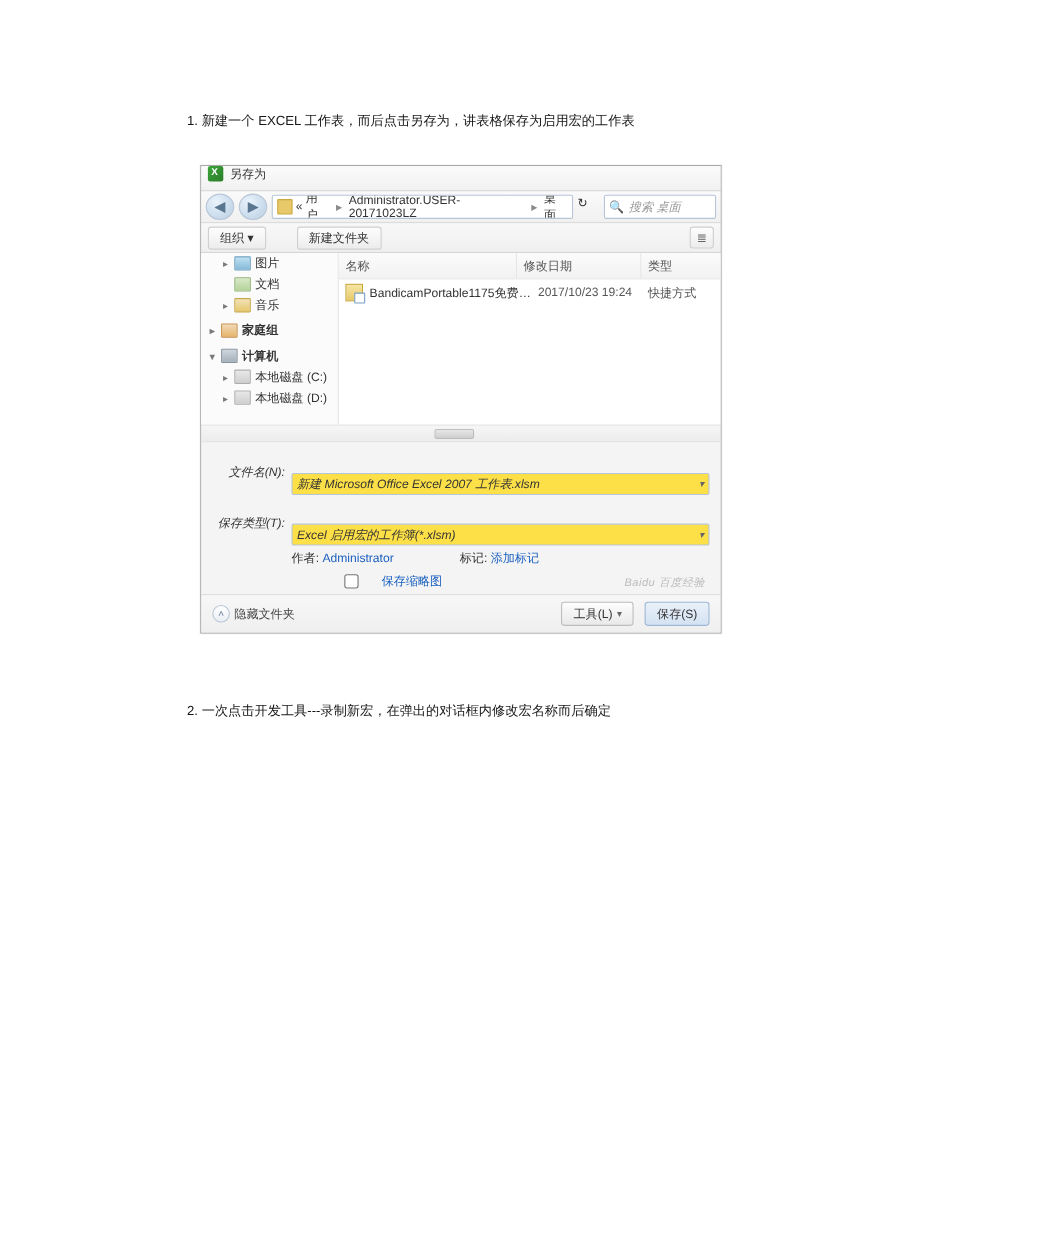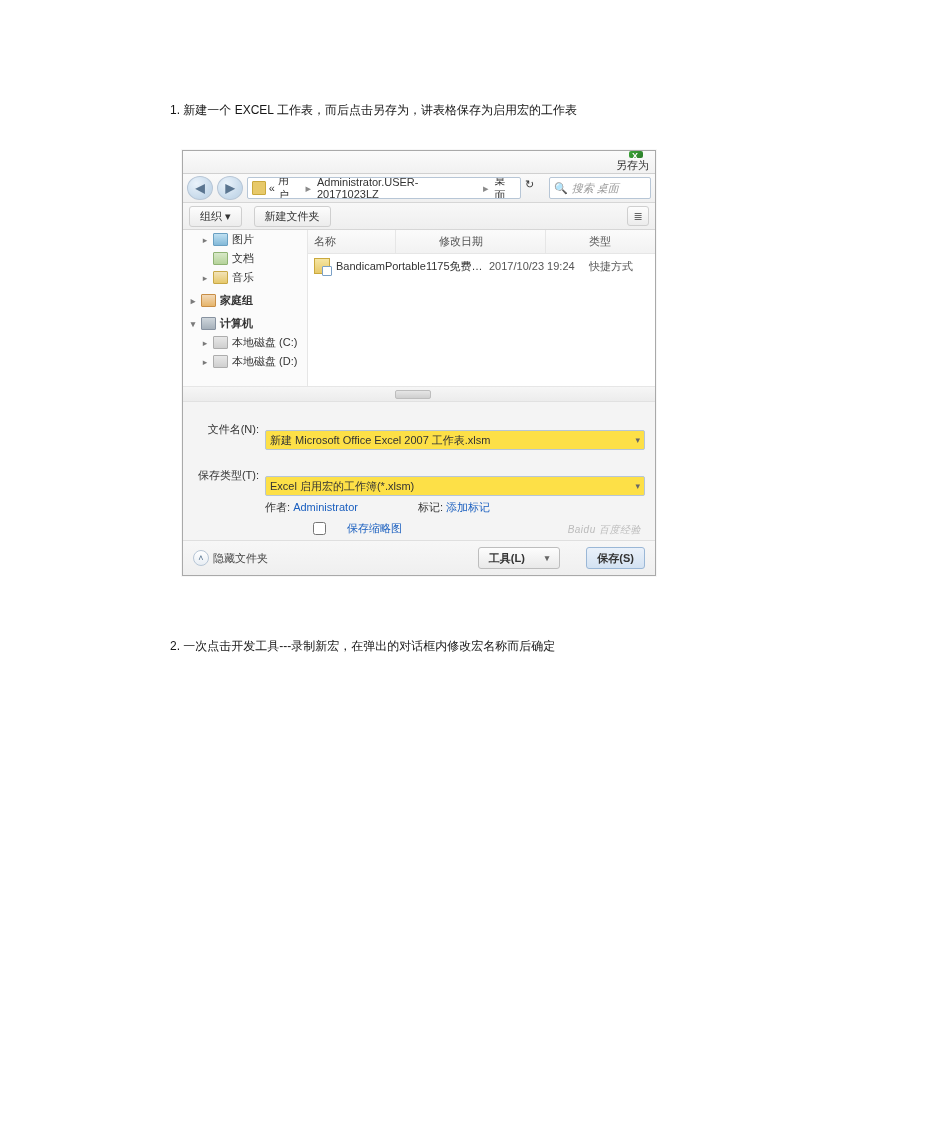--- a/index.html
+++ b/index.html
@@ -36,26 +36,25 @@
     width: 472px;
     margin: 0 0 60px 12px;
     border: 1px solid #a9a9a9;
     background: #f4f4f4;
     font-size: 11px;
     color: #333;
     box-shadow: 0 0 0 1px rgba(0,0,0,0.03);
   }
   .titlebar {
     display: flex;
-    align-items: flex-end;
+    align-items: flex-start;
     height: 22px;
     padding: 0 6px;
     background: linear-gradient(#fbfbfb, #f1f1f1);
     border-bottom: 1px solid #d0d0d0;
-    flex-direction: column;
   }
   .titlebar .xl-icon {
     width: 14px; height: 14px;
     margin-right: 6px;
     background: linear-gradient(135deg,#3aa537,#2c7d2a);
     border-radius: 2px;
     position: relative;
   }
   .titlebar .xl-icon::after{
     content:"X"; color:#fff; font-size:9px; position:absolute; left:3px; top:0;
@@ -106,21 +105,21 @@
     color:#999; font-size:11px; font-style:italic;
     gap:4px;
   }
   .mag { color:#7a8fa6; font-style:normal; }
 
   .toolbar {
     display:flex; align-items:center; height:26px;
     background: linear-gradient(#f8f8f8,#efefef);
     border-bottom:1px solid #d6d6d6;
     padding: 0 6px;
-    gap: 12px;
+    gap: 28px;
   }
   .toolbar .tb-btn {
     font-size:11px; color:#333; padding:2px 10px;
     border:1px solid transparent;
     background: linear-gradient(#fdfdfd,#ececec);
     border-color:#cfcfcf;
     border-radius:3px;
   }
   .toolbar .spacer{ flex:1; }
   .toolbar .iconbtn{
@@ -156,21 +155,20 @@
   .ico.music{ background:linear-gradient(#f2e3b8,#e6c86b); border:1px solid #c8a846;}
   .ico.home{ background:linear-gradient(#f2d9b8,#e6b56b); border:1px solid #c88e46;}
   .ico.pc{ background:linear-gradient(#cfd6dc,#a5b0ba); border:1px solid #8792a0;}
   .ico.disk{ background:linear-gradient(#e8e8e8,#cfcfcf); border:1px solid #adadad;}
 
   .filepane { flex:1; padding:0; overflow:hidden; }
   .fp-head {
     display:flex; font-size:11px; color:#555;
     border-bottom:1px solid #e6e6e6;
     background:linear-gradient(#fbfbfb,#f2f2f2);
-    gap:37px;
   }
   .fp-head div{ padding:4px 6px; border-right:1px solid #e6e6e6;}
   .col-name{ flex:1; }
   .col-date{ width:100px; }
   .col-type{ width:60px; border-right:none !important; }
   .fp-row {
     display:flex; font-size:11px; color:#333; padding:4px 6px; align-items:center;
   }
   .fp-row .file-ico{
     width:14px; height:14px; margin-right:6px;
@@ -194,21 +192,21 @@
     content:""; position:absolute; left:45%; top:3px; width:34px; height:7px;
     background:linear-gradient(#e6e6e6,#cfcfcf); border:1px solid #bdbdbd; border-radius:2px;
   }
 
   .fields {
     padding: 6px 10px 4px 10px;
     font-size: 11px;
     background:#f4f4f4;
     border-top:1px solid #e1e1e1;
   }
-  .frow { display:flex; align-items:center; margin-bottom:4px; gap:6px;}
+  .frow { display:flex; align-items:center; margin-bottom:4px; gap:6px;font-style:italic;}
   .frow label{ width:66px; text-align:right; color:#333;}
   .frow .combo{
     flex:1; height:18px; background:#fde047; border:1px solid #b7c6d6;
     display:flex; align-items:center; padding:0 4px; border-radius:2px;
     justify-content:space-between;
     margin-top:22px;
   }
   .combo .dd{ color:#666; font-size:9px; }
   .meta { display:flex; gap:60px; padding-left:72px; margin-bottom:6px;}
   .meta span.k{ color:#333; }
@@ -227,23 +225,22 @@
   .footer .hidef .chev{
     width:14px; height:14px; border:1px solid #b7c6d6; border-radius:50%;
     display:flex; align-items:center; justify-content:center; font-size:9px; color:#5a7590;
     background:linear-gradient(#fff,#e8eef4);
   }
   .footer .spacer{ flex:1; }
   .footer .fbtn{
     height:20px; padding:0 10px; font-size:11px;
     border:1px solid #bdbdbd; border-radius:3px;
     background:linear-gradient(#fdfdfd,#e9e9e9);
-    display:flex; align-items:center; gap:20px;
-    margin-left:26px;
-    font-weight:bold;
+    display:flex; align-items:center; gap:4px;
+    margin-left:10px;
   }
   .footer .fbtn.primary{
     background:linear-gradient(#eaf1fa,#d3e2f2);
     border-color:#9ab7d6;
   }
   .fbtn .dd{ font-size:9px; color:#666; }
   .watermark{
     position:absolute; right:14px; bottom:38px; font-size:10px; color:#bbb;
     letter-spacing:0.5px; font-style:italic;
   }

